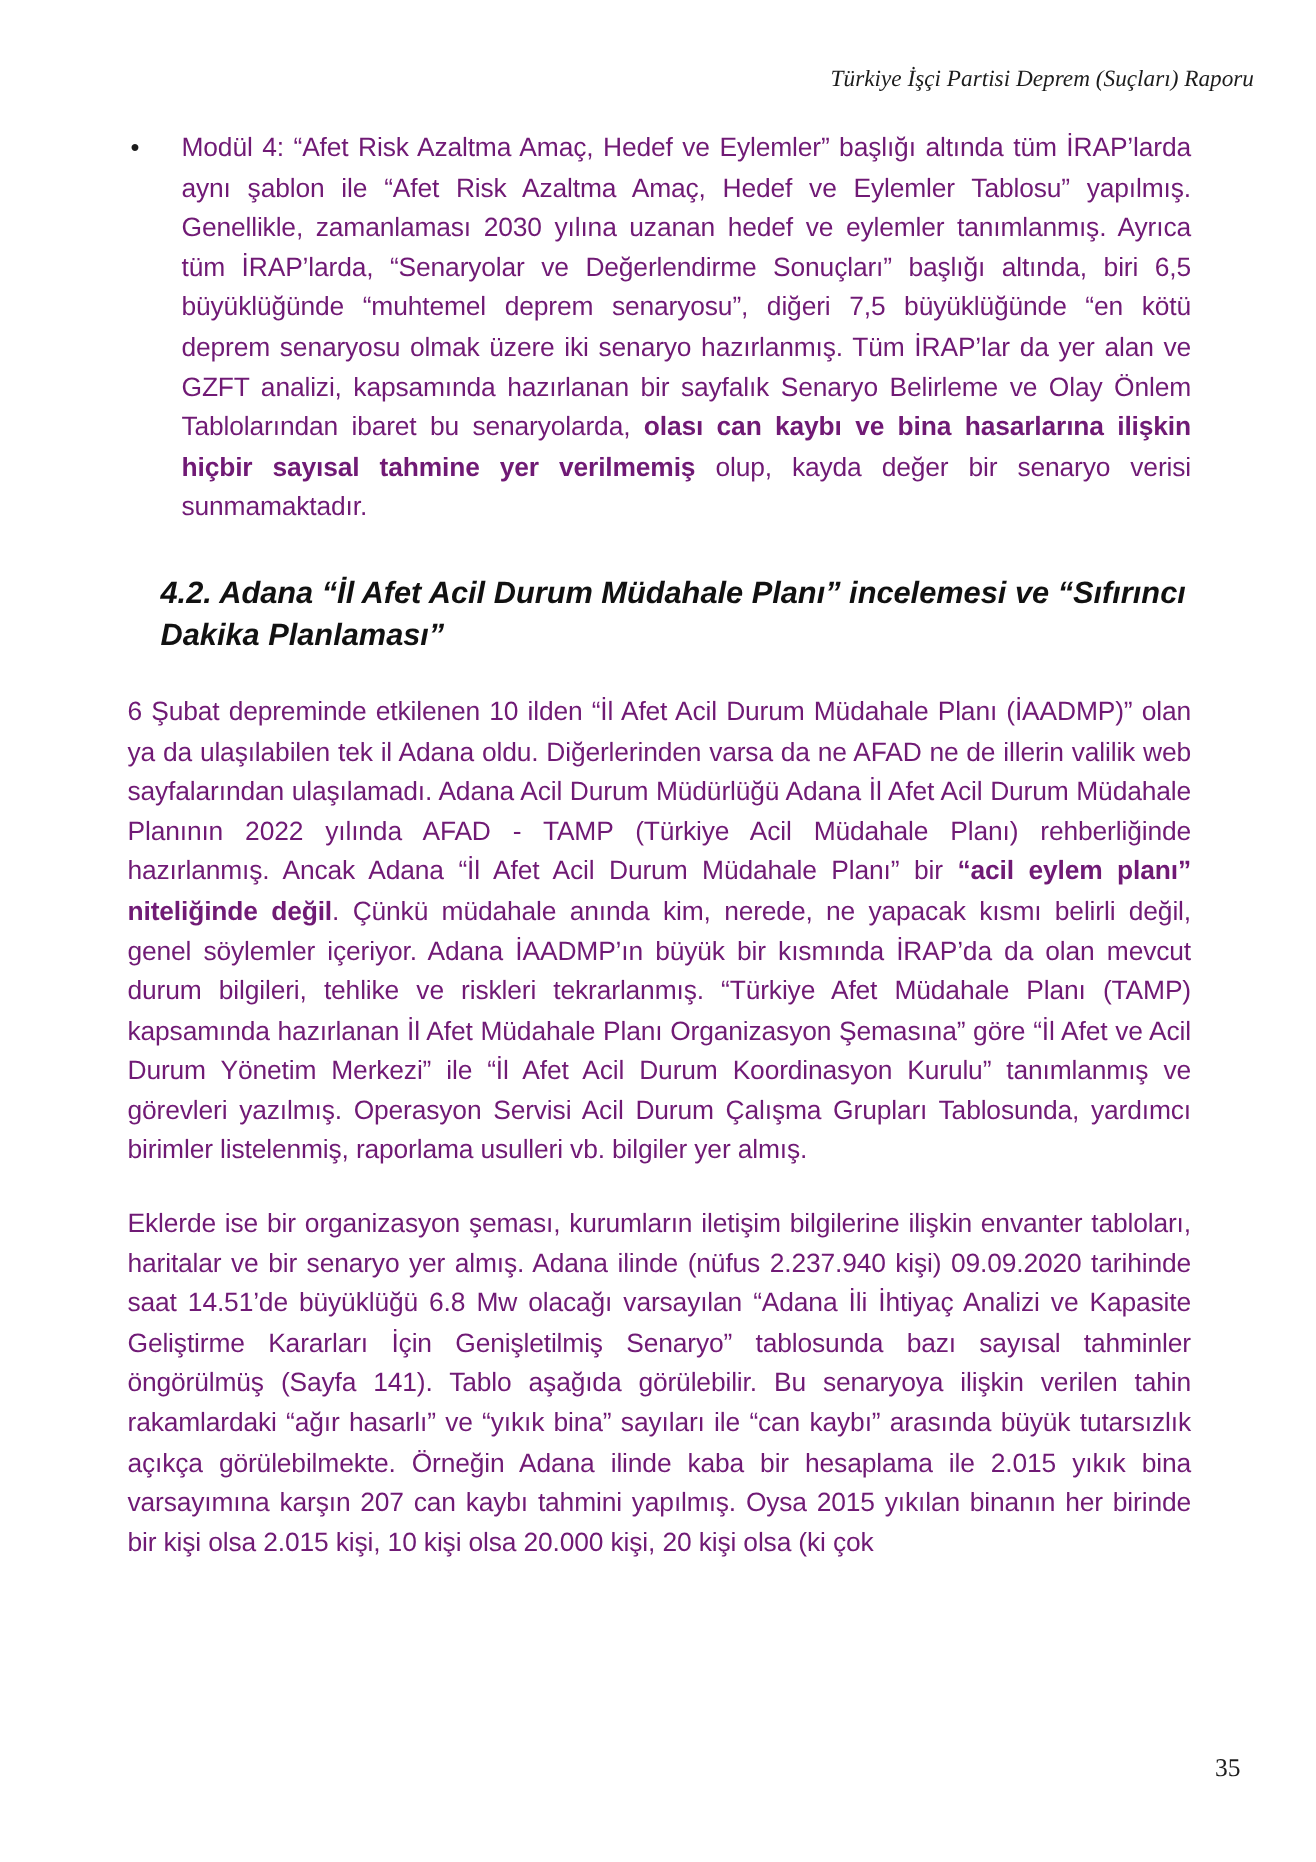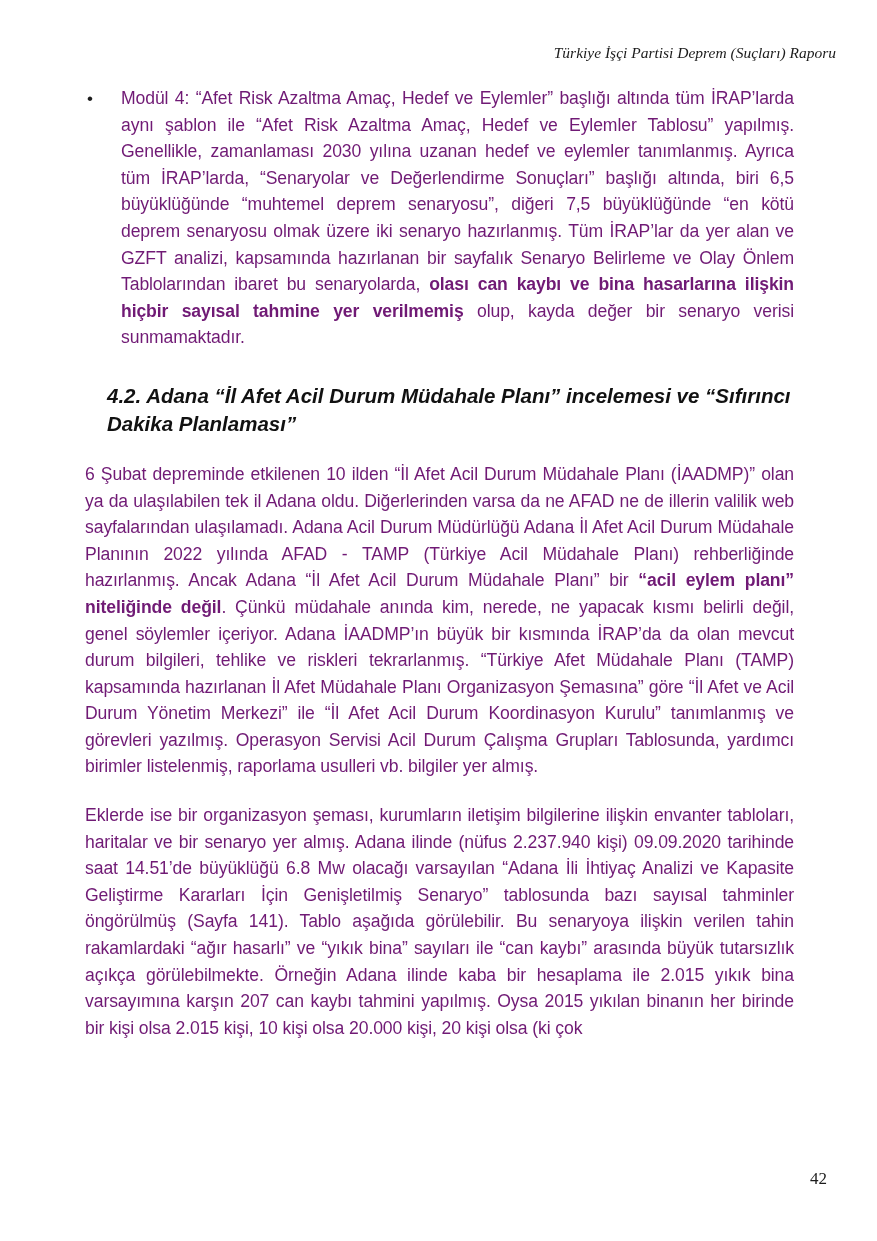--- a/index.html
+++ b/index.html
@@ -89,15 +89,15 @@
     </div>
 
     <h2 class="section-heading">4.2. Adana “İl Afet Acil Durum Müdahale Planı” incelemesi ve “Sıfırıncı Dakika Planlaması”</h2>
 
     <p class="body-paragraph"><span>6 Şubat depreminde etkilenen 10 ilden “İl Afet Acil Durum Müdahale Planı (İAADMP)” olan ya da ulaşılabilen tek il Adana oldu. Diğerlerinden varsa da ne AFAD ne de illerin valilik web sayfalarından ulaşılamadı. Adana Acil Durum Müdürlüğü Adana İl Afet Acil Durum Müdahale Planının 2022 yılında AFAD - TAMP (Türkiye Acil Müdahale Planı) rehberliğinde hazırlanmış. Ancak Adana “İl Afet Acil Durum Müdahale Planı” bir </span><span class="bold">“acil eylem planı” niteliğinde değil</span><span>. Çünkü müdahale anında kim, nerede, ne yapacak kısmı belirli değil, genel söylemler içeriyor. Adana İAADMP’ın büyük bir kısmında İRAP’da da olan mevcut durum bilgileri, tehlike ve riskleri tekrarlanmış. “Türkiye Afet Müdahale Planı (TAMP) kapsamında hazırlanan İl Afet Müdahale Planı Organizasyon Şemasına” göre “İl Afet ve Acil Durum Yönetim Merkezi” ile “İl Afet Acil Durum Koordinasyon Kurulu” tanımlanmış ve görevleri yazılmış. Operasyon Servisi Acil Durum Çalışma Grupları Tablosunda, yardımcı birimler listelenmiş, raporlama usulleri vb. bilgiler yer almış.</span></p>
 
     <p class="body-paragraph"><span>Eklerde ise bir organizasyon şeması, kurumların iletişim bilgilerine ilişkin envanter tabloları, haritalar ve bir senaryo yer almış. Adana ilinde (nüfus 2.237.940 kişi) 09.09.2020 tarihinde saat 14.51’de büyüklüğü 6.8 Mw olacağı varsayılan “Adana İli İhtiyaç Analizi ve Kapasite Geliştirme Kararları İçin Genişletilmiş Senaryo” tablosunda bazı sayısal tahminler öngörülmüş (Sayfa 141). Tablo aşağıda görülebilir. Bu senaryoya ilişkin verilen tahin rakamlardaki “ağır hasarlı” ve “yıkık bina” sayıları ile “can kaybı” arasında büyük tutarsızlık açıkça görülebilmekte. Örneğin Adana ilinde kaba bir hesaplama ile 2.015 yıkık bina varsayımına karşın 207 can kaybı tahmini yapılmış. Oysa 2015 yıkılan binanın her birinde bir kişi olsa 2.015 kişi, 10 kişi olsa 20.000 kişi, 20 kişi olsa (ki çok</span></p>
 
   </div>
 
-  <div class="page-number">42</div>
+  <div class="page-number">35</div>
 
 </div>
 
 </body></html>

